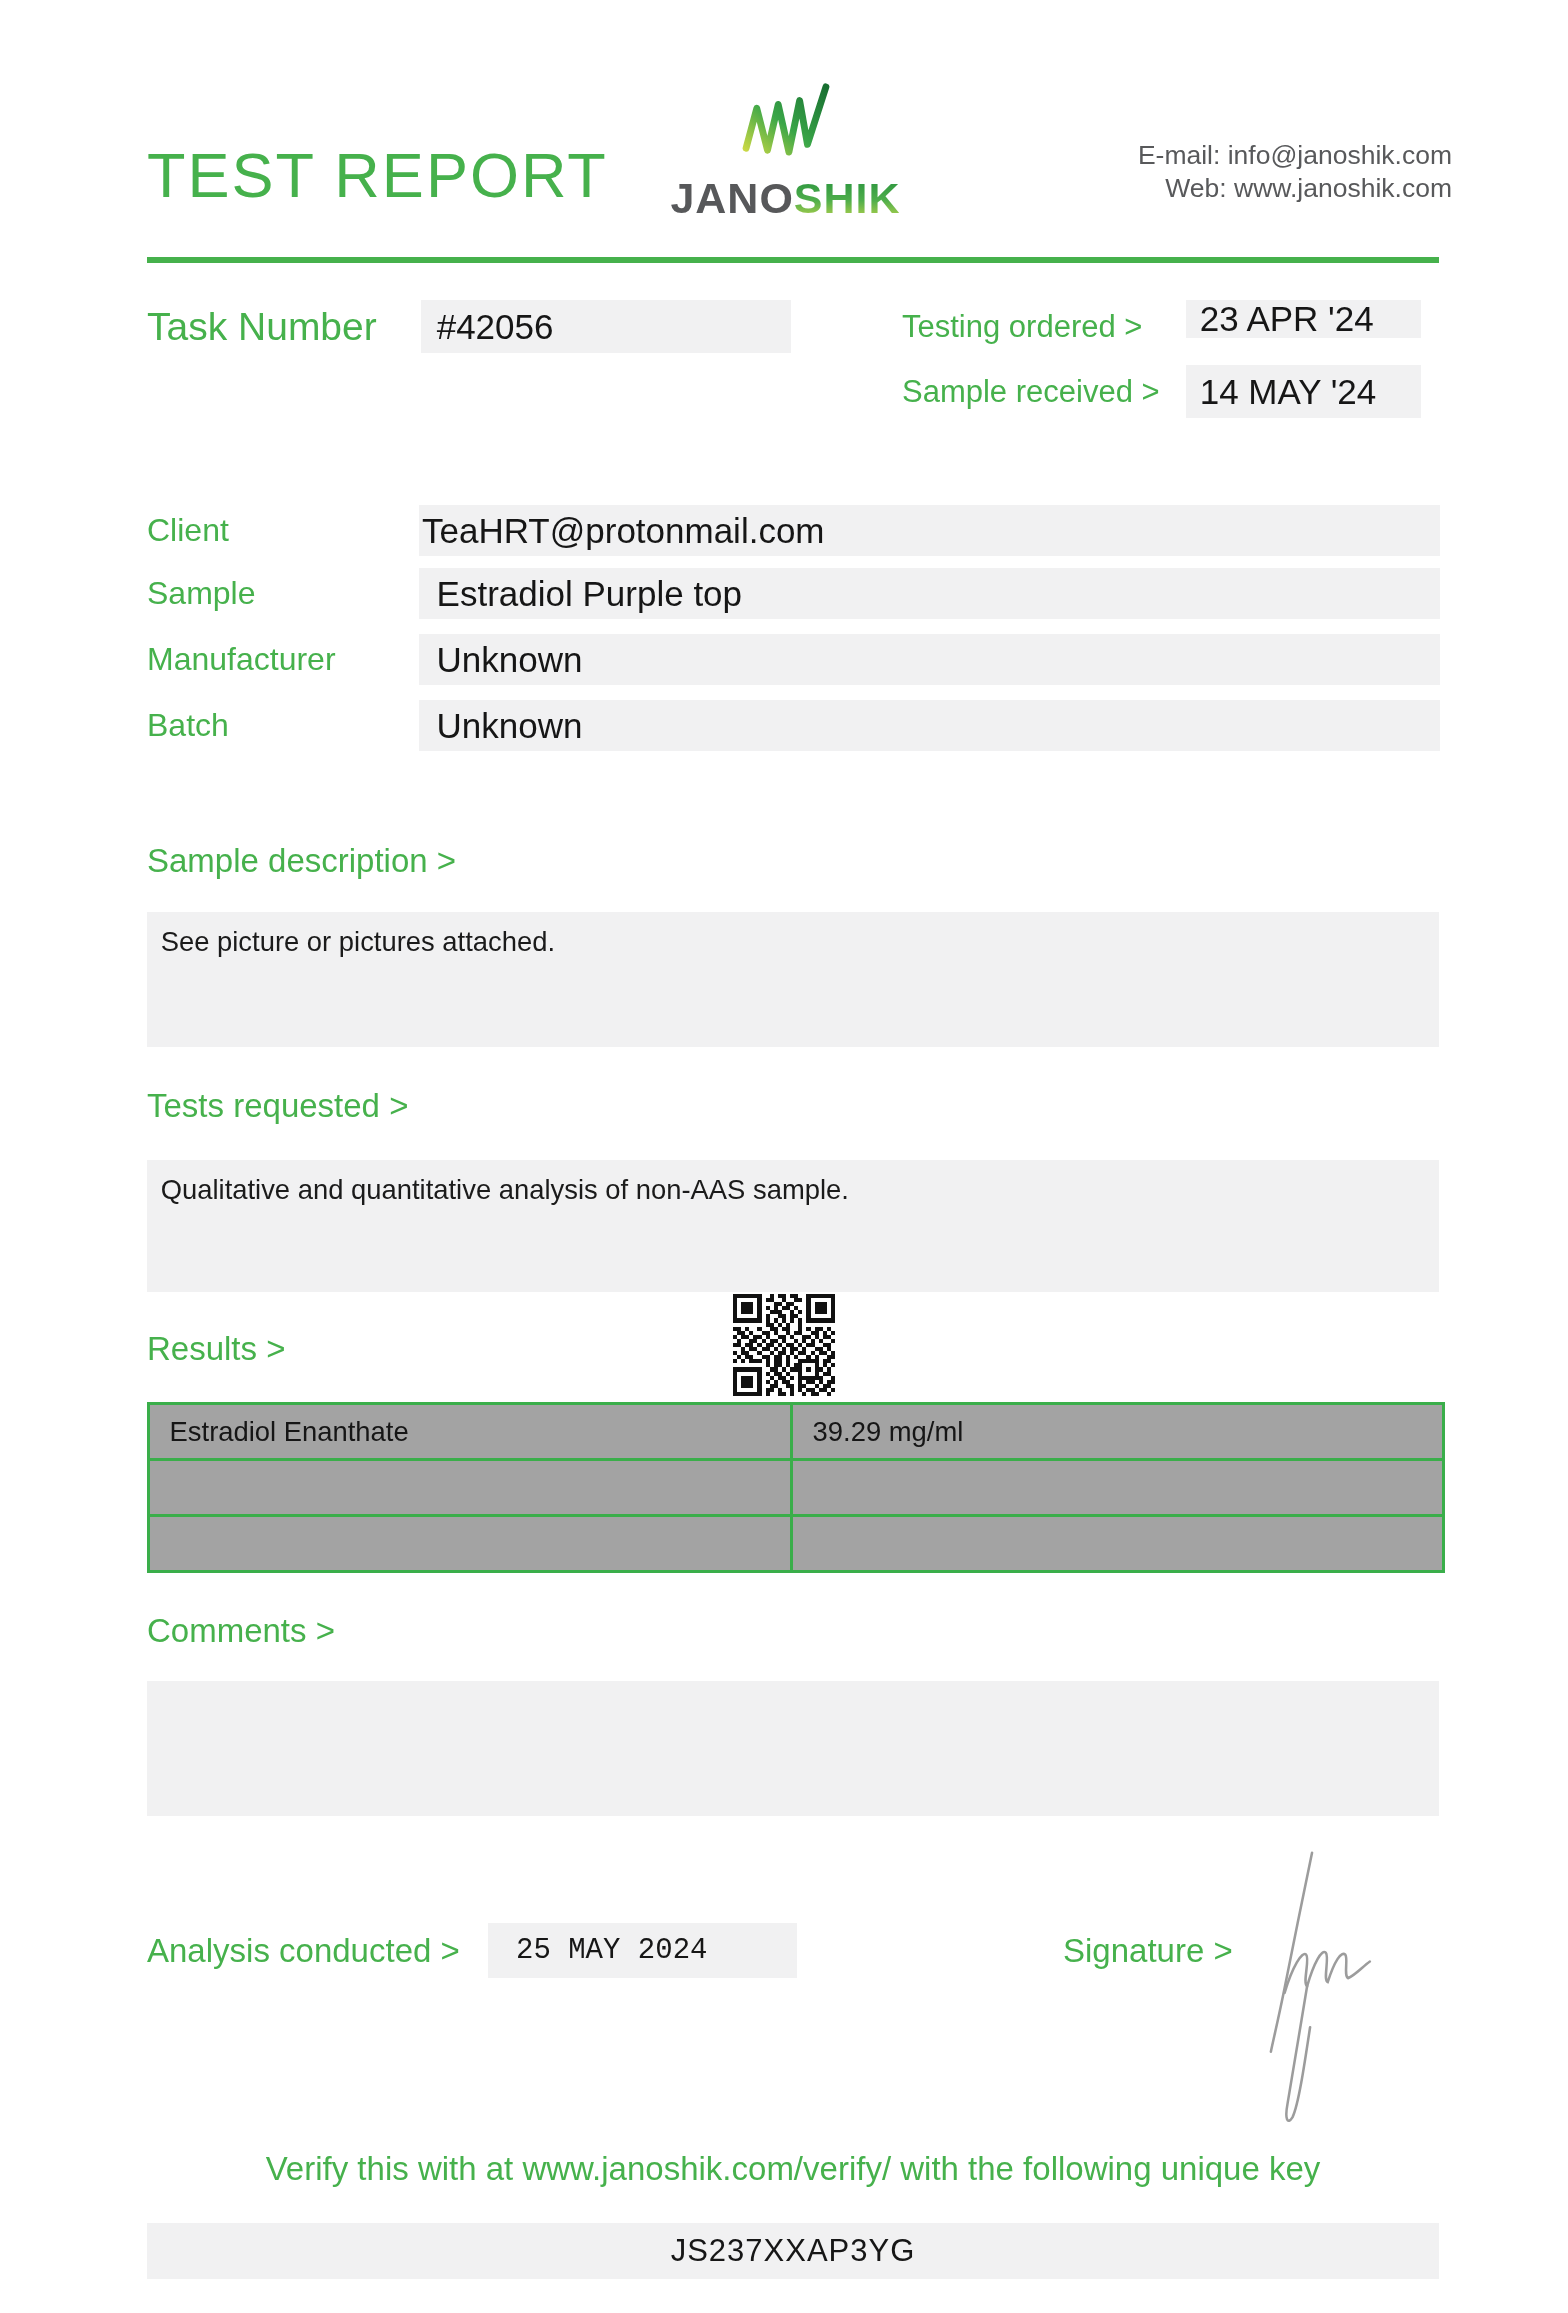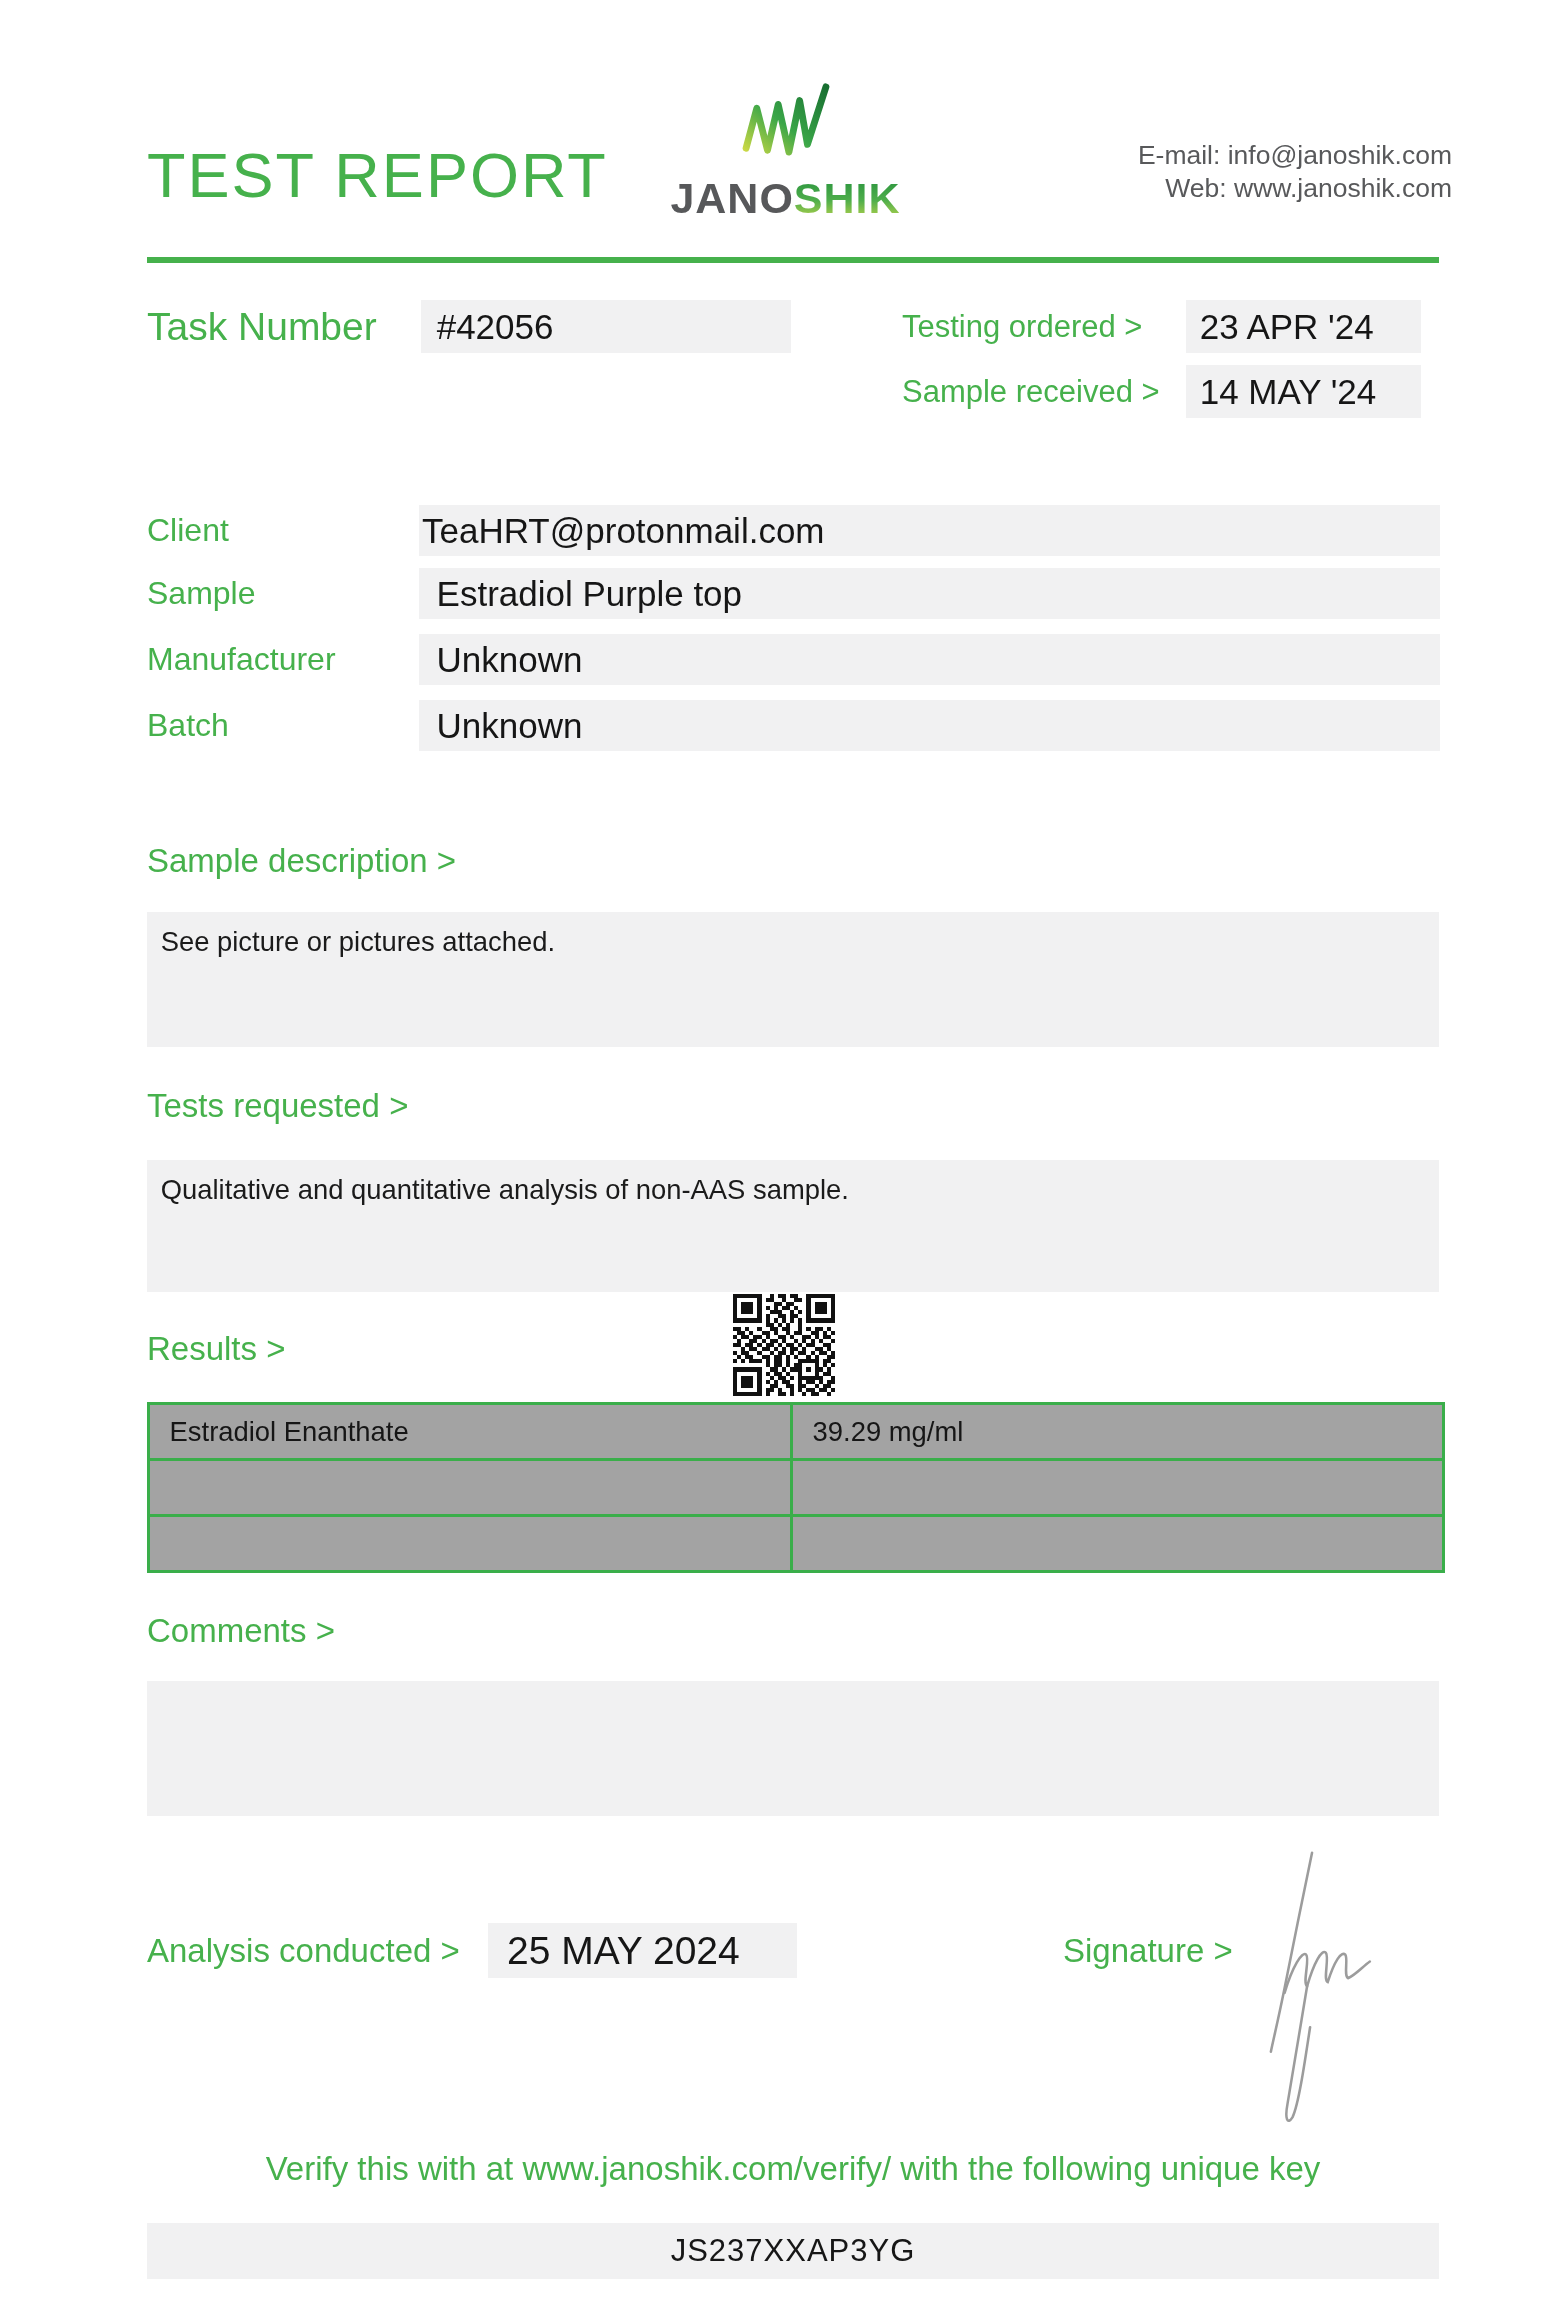--- a/index.html
+++ b/index.html
@@ -116,21 +116,21 @@
   </div>
 
   <div class="abs" id="header-rule" style="left:147px;top:257px;width:1292px;height:5.9px;"></div>
 
   <div class="abs glabel" style="left:147px;top:300px;font-size:39px;line-height:53px;">Task Number</div>
   <div class="abs gray-box" style="left:421px;top:300px;width:370px;height:53px;">
     <span class="val" style="font-size:35px;padding-left:15.7px;">#42056</span>
   </div>
 
   <div class="abs glabel" style="left:902px;top:300px;font-size:31px;line-height:53px;">Testing ordered  &gt;</div>
-  <div class="abs gray-box" style="left:1186px;top:300px;width:235px;height:53px;">
+  <div class="abs gray-box" style="left:1186px;top:300px;width:235px;height:38px;">
     <span class="val" style="font-size:35px;padding-left:13.7px;">23 APR '24</span>
   </div>
 
   <div class="abs glabel" style="left:902px;top:365px;font-size:31px;line-height:53px;">Sample received &gt;</div>
   <div class="abs gray-box" style="left:1186px;top:365px;width:235px;height:53px;">
     <span class="val" style="font-size:35px;padding-left:13.7px;">14 MAY '24</span>
   </div>
 
   <div class="abs glabel" style="left:147px;top:505px;font-size:32px;line-height:51px;">Client</div>
   <div class="abs gray-box" style="left:419px;top:505px;width:1021px;height:51px;">
@@ -520,21 +520,21 @@
   <svg class="abs" style="left:1255px;top:1841px;" width="167" height="294" viewBox="0 0 170 300">
     <g fill="none" stroke="#9c9c9c" stroke-width="2.6" stroke-linecap="round">
       <path d="M 58,12 C 50,50 38,110 30,150 C 24,180 18,205 16,215"></path>
       <path d="M 30,155 C 38,128 48,112 52,116 C 56,120 48,146 53,148 C 60,124 68,110 72,114 C 76,118 69,142 74,144 C 81,122 88,112 92,116 C 95,120 90,138 95,140 C 103,136 110,128 117,123"></path>
       <path d="M 53,148 C 46,190 38,240 33,268 C 30,284 33,290 38,282 C 44,270 50,230 56,190"></path>
     </g>
   </svg>
 
   <div class="abs glabel" style="left:147px;top:1923px;font-size:33px;line-height:55px;">Analysis conducted &gt;</div>
   <div class="abs gray-box" style="left:488px;top:1923px;width:309px;height:55px;">
-    <span class="val" style="font-size:39px;padding-left:19px;">25 MAY 2024</span>
+    <span class="val" style="font-size:29px;padding-left:28px;font-family:Liberation Mono, monospace;">25 MAY 2024</span>
   </div>
   <div class="abs glabel" style="left:1063px;top:1923px;font-size:33px;line-height:55px;">Signature &gt;</div>
 
   <div class="abs glabel" id="verify-line" style="left:147px;top:2150px;">Verify this with at www.janoshik.com/verify/ with the following unique key</div>
   <div class="abs gray-box" id="key-box" style="left:147px;top:2223px;width:1292px;height:56px;">
     <span class="val" style="font-size:31px;letter-spacing:1px;">JS237XXAP3YG</span>
   </div>
 
 </div>
 

